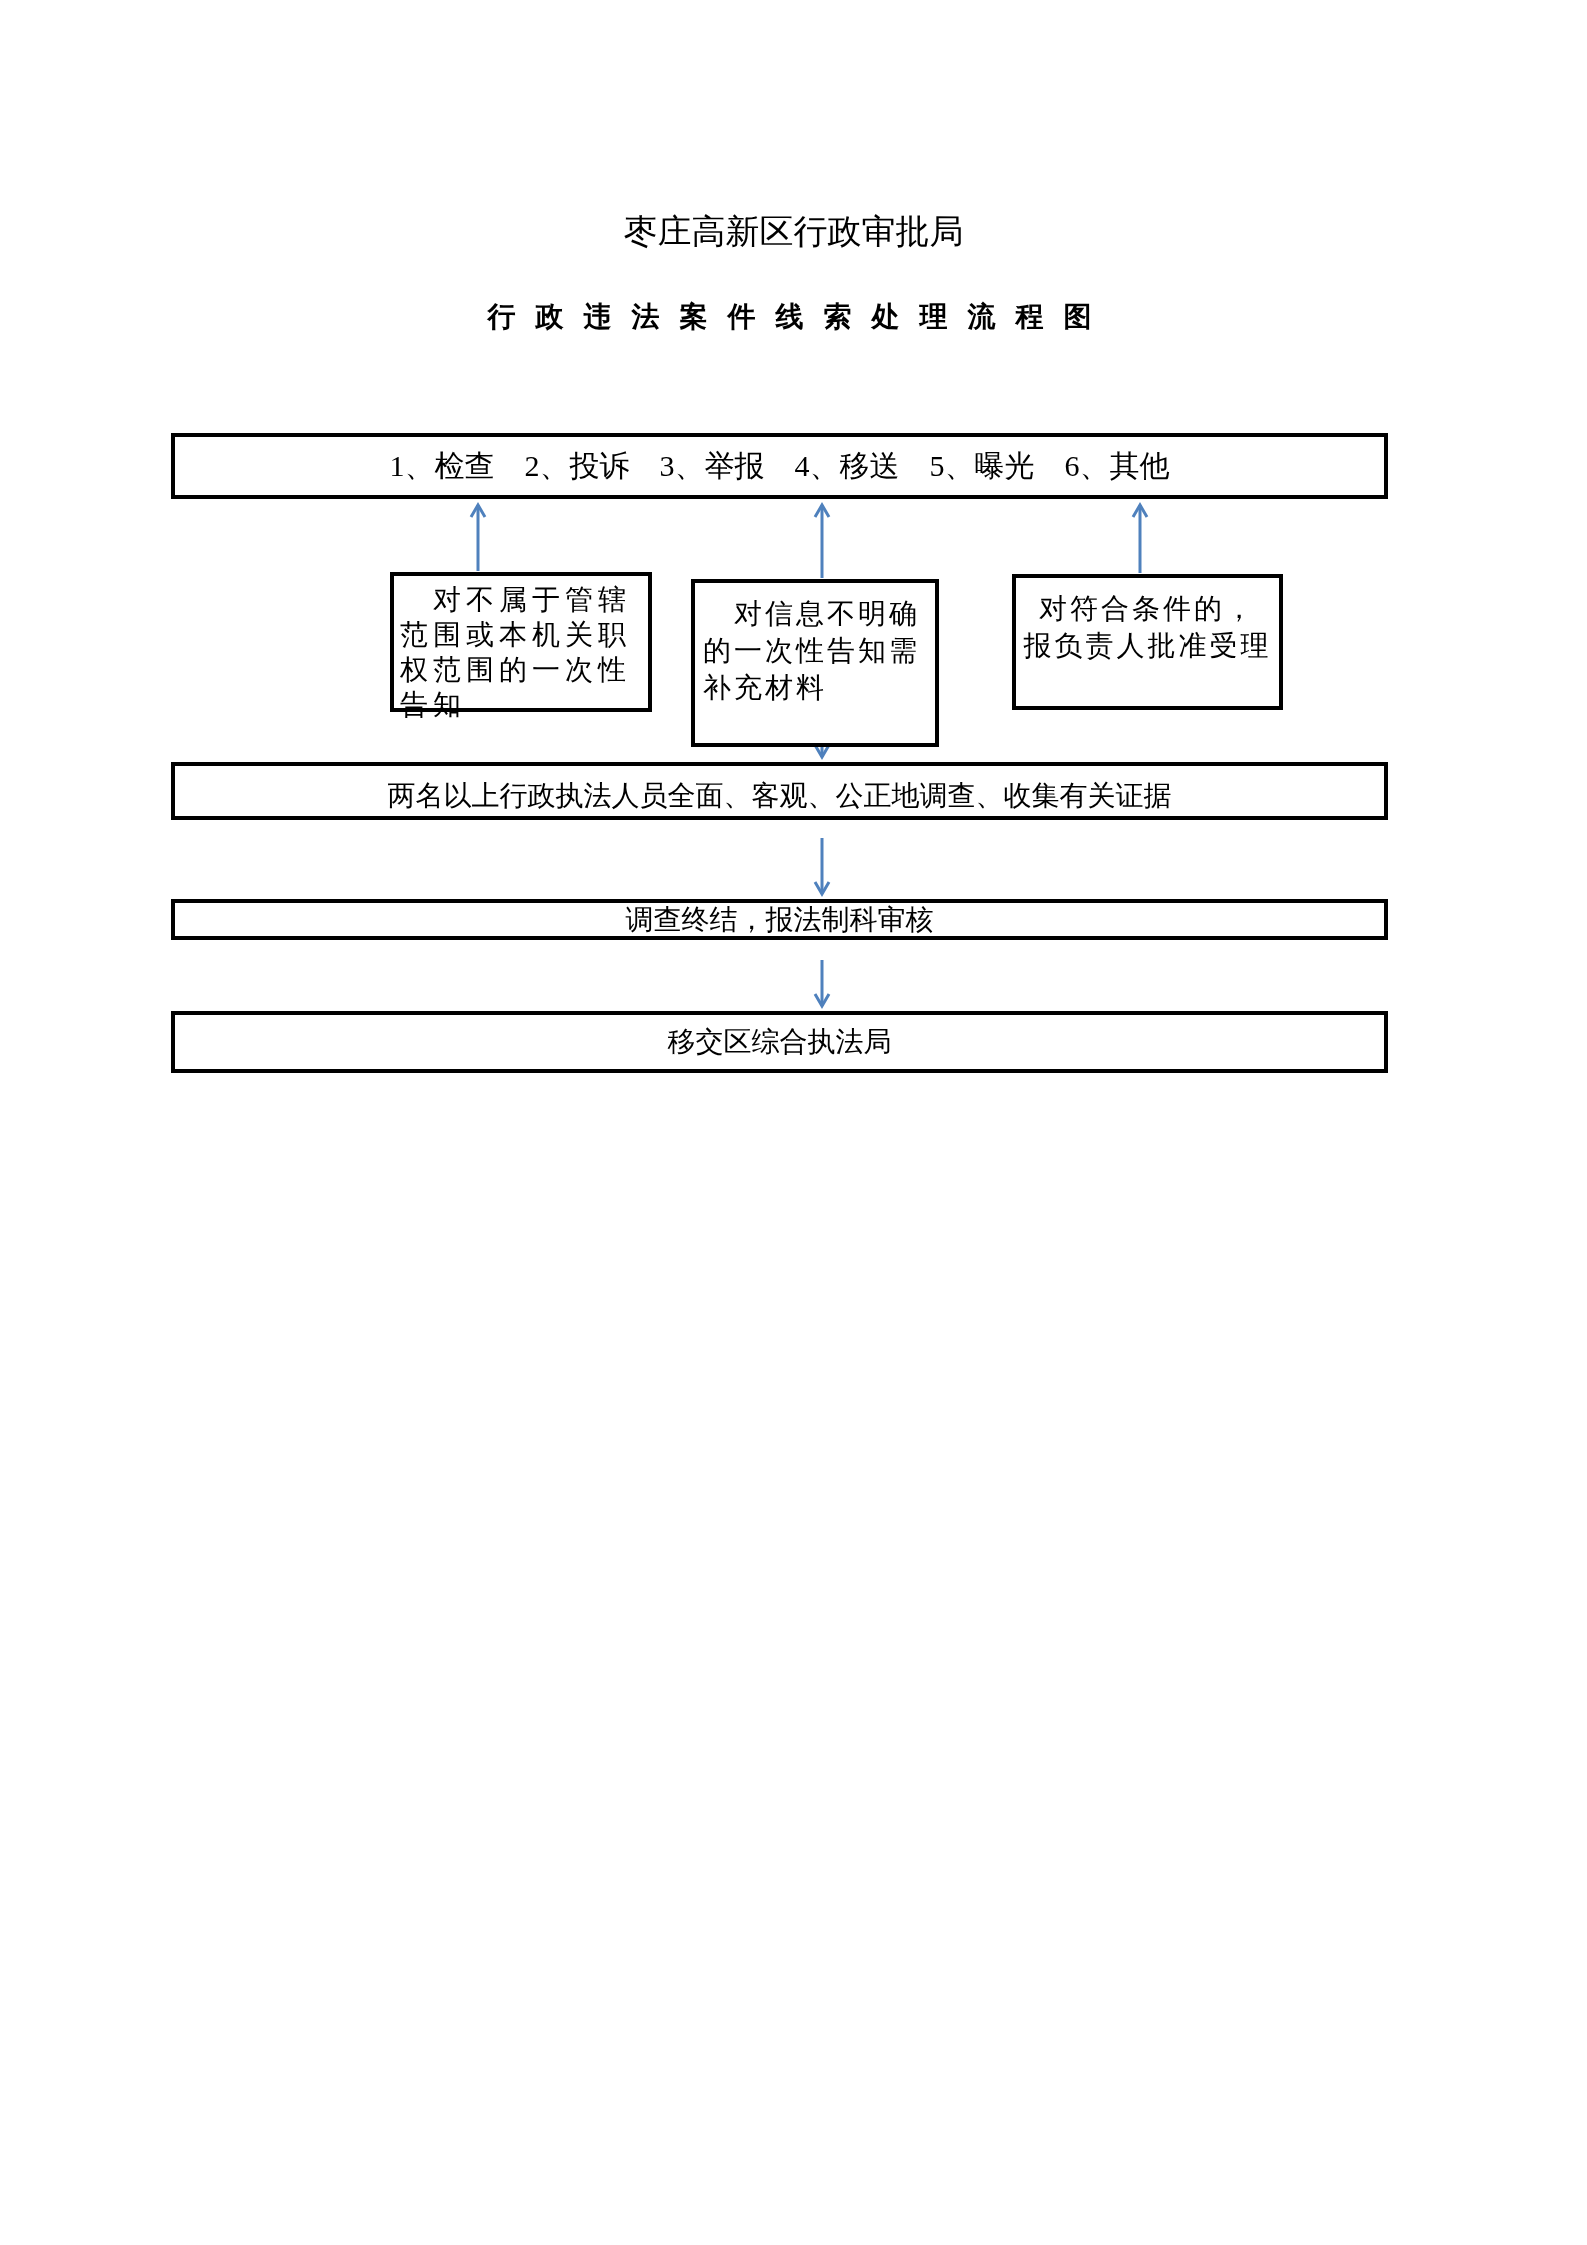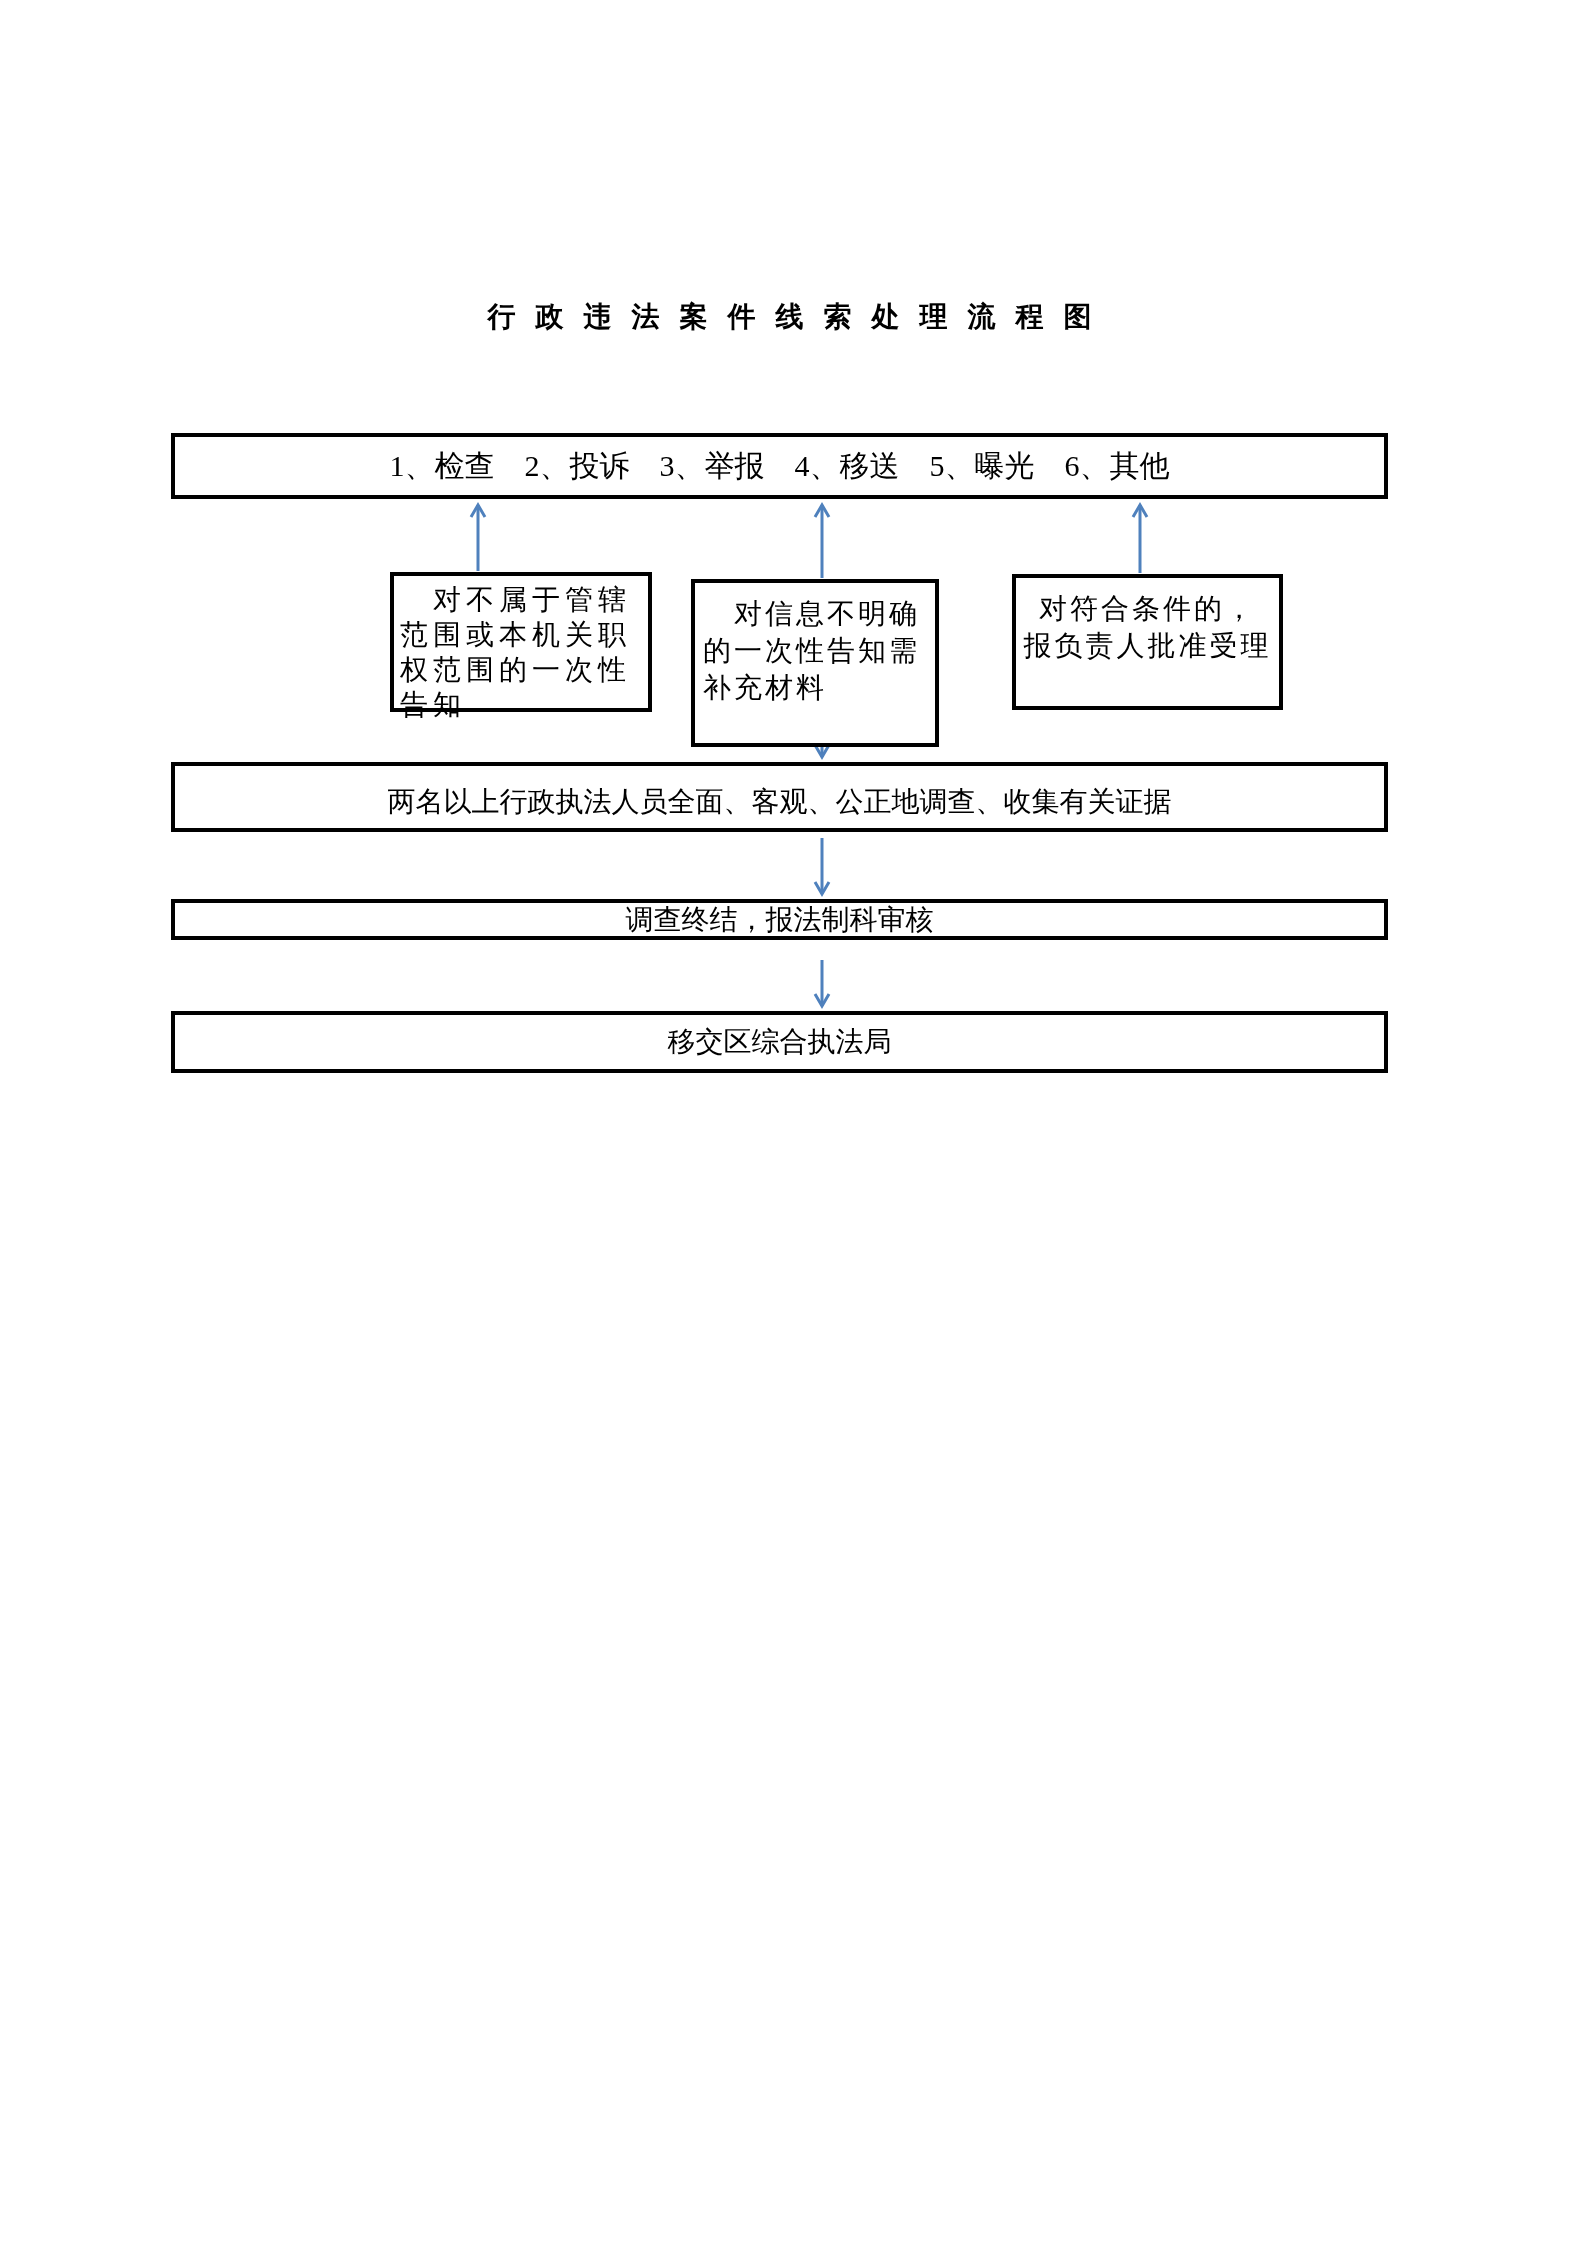--- a/index.html
+++ b/index.html
@@ -72,21 +72,21 @@
   .fc-wide {
     left: 171px;
     width: 1217px;
     display: flex;
     align-items: center;
     justify-content: center;
     text-align: center;
     white-space: nowrap;
   }
   .box-sources   { top: 433px;  height: 66px; font-size: 30px; }
-  .box-invest    { top: 762px;  height: 70px; align-items: flex-start; padding-top: 17px; }
+  .box-invest    { top: 762px;  height: 58px; align-items: flex-start; padding-top: 11px; }
   .box-review    { top: 899px;  height: 41px; }
   .box-transfer  { top: 1011px; height: 62px; }
 
   .fc-branch {
     white-space: pre-line;
     line-height: 35px;
   }
   .branch-left {
     left: 354px; top: 572px;
     width: 262px; height: 140px;
@@ -108,20 +108,21 @@
     letter-spacing: 3px;
     line-height: 37px;
     text-align: center;
   }
 </style>
 </head>
 <body>
 
 <div class="page">
 
+  <div class="org-title">枣庄高新区行政审批局</div>
 
   <div class="doc-title">行政违法案件线索处理流程图</div>
 
   <svg class="arrow-layer" viewBox="0 0 1587 2245" xmlns="http://www.w3.org/2000/svg">
     <defs>
       <marker id="vhead" markerUnits="userSpaceOnUse" markerWidth="22" markerHeight="22" refX="16" refY="10" orient="auto">
         <path class="arrow-head-path" d="M4,3 L16,10 L4,17"></path>
       </marker>
     </defs>
     <line class="arrow-line" x1="478" y1="571" x2="478" y2="505" marker-end="url(#vhead)"></line>

